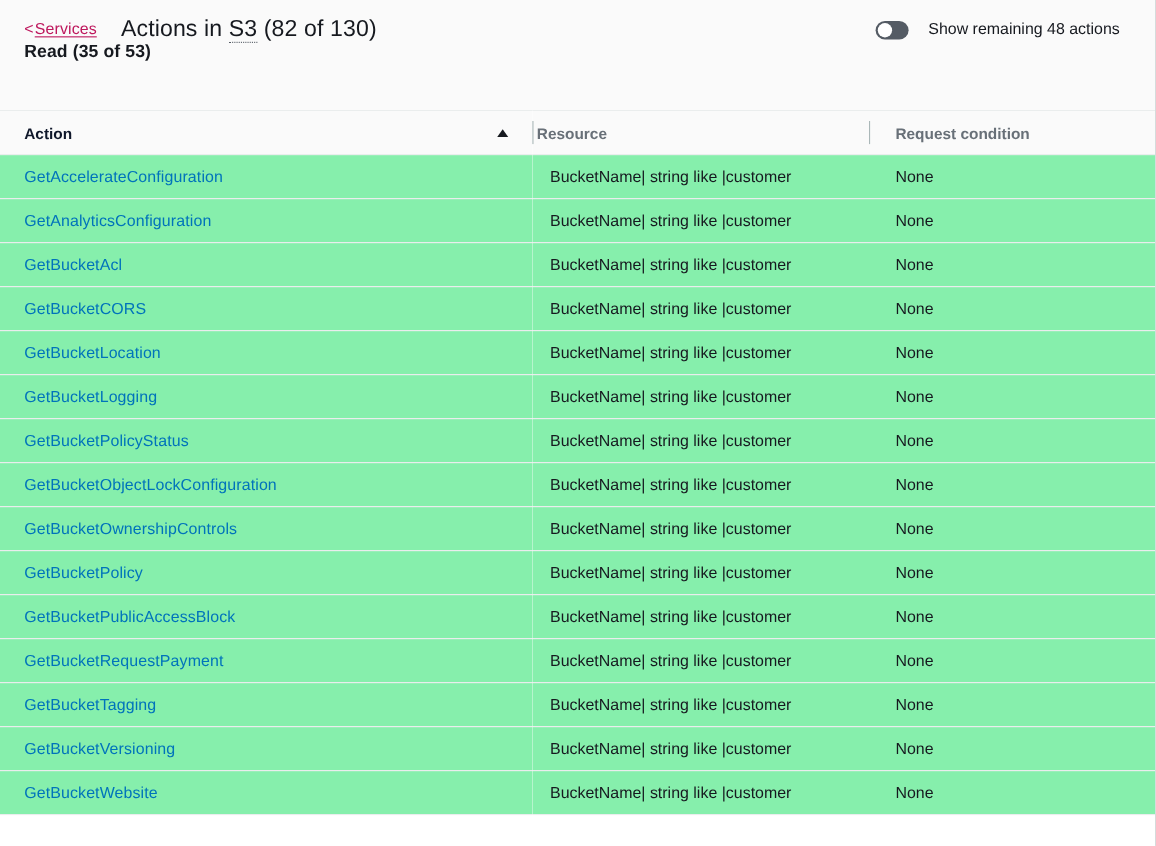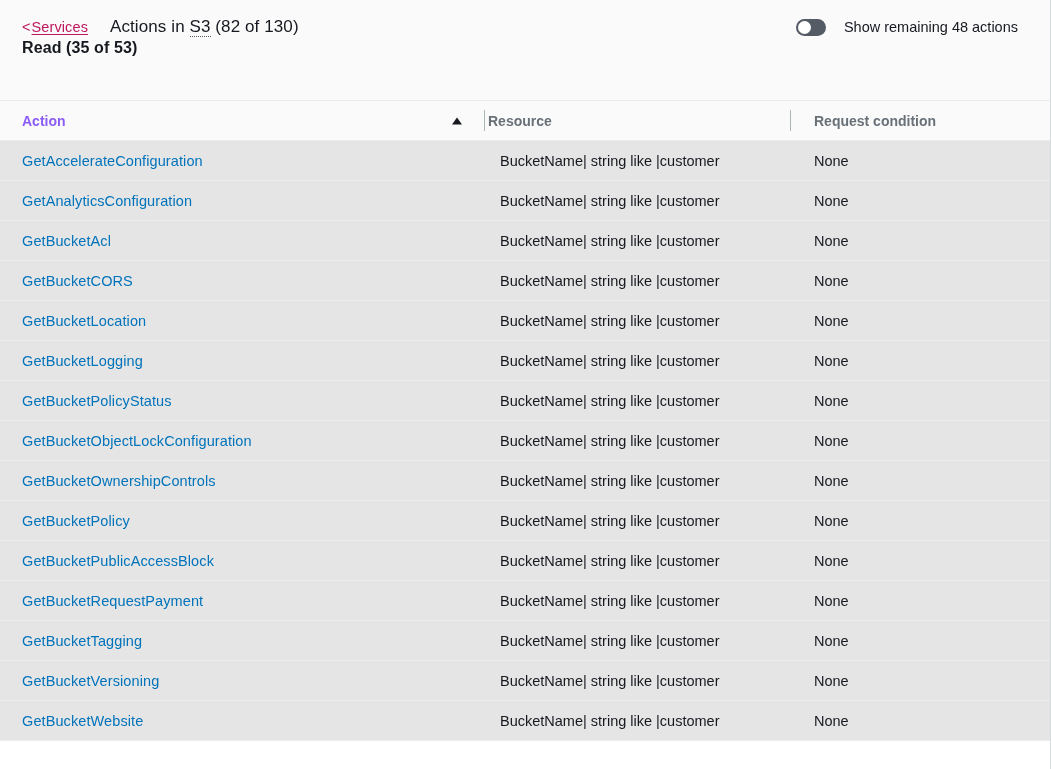--- a/index.html
+++ b/index.html
@@ -56,21 +56,21 @@
     text-decoration: none;
     display: inline-block;
     margin-right: 1px;
   }
   .services-link .word {
     text-decoration: underline;
     text-underline-offset: 2px;
   }
 
   .page-title {
-    font-size: 17px;
+    font-size: 21px;
     color: #16191f;
     margin-left: 22px;
     white-space: nowrap;
     font-weight: 400;
     letter-spacing: .1px;
   }
   .page-title .abbr {
     border-bottom: 1px dotted #545b64;
   }
 
@@ -131,21 +131,21 @@
     border-bottom: 1px solid #eaeded;
     height: 40px;
     padding: 0 0 0 22px;
     text-align: left;
     font-weight: bold;
     font-size: 14px;
     vertical-align: middle;
     box-sizing: border-box;
     position: relative;
   }
-  .tbl thead th.col-action   { width: 484px; color: #8b5cf6; }
+  .tbl thead th.col-action   { width: 484px; color: #0f172a; }
   .tbl thead th.col-resource { width: 306px; color: #687078; padding-left: 4px; }
   .tbl thead th.col-cond     { width: 261px; color: #687078; padding-left: 24px; }
 
   .th-inner {
     display: flex;
     align-items: center;
     height: 100%;
   }
   .sort-arrow {
     position: absolute;
@@ -168,21 +168,21 @@
   }
 
   .tbl tbody td {
     height: 40px;
     padding: 0 0 0 22px;
     border-bottom: 1px solid #eaeded;
     font-size: 14.5px;
     color: #16191f;
     vertical-align: middle;
     box-sizing: border-box;
-    background: #e5e5e5;
+    background: #86efac;
     white-space: nowrap;
     overflow: hidden;
     text-overflow: ellipsis;
   }
   .tbl tbody td.c-resource { padding-left: 16px; }
   .tbl tbody td.c-cond     { padding-left: 24px; }
 
   .action-link {
     color: #0073bb;
     text-decoration: none;

